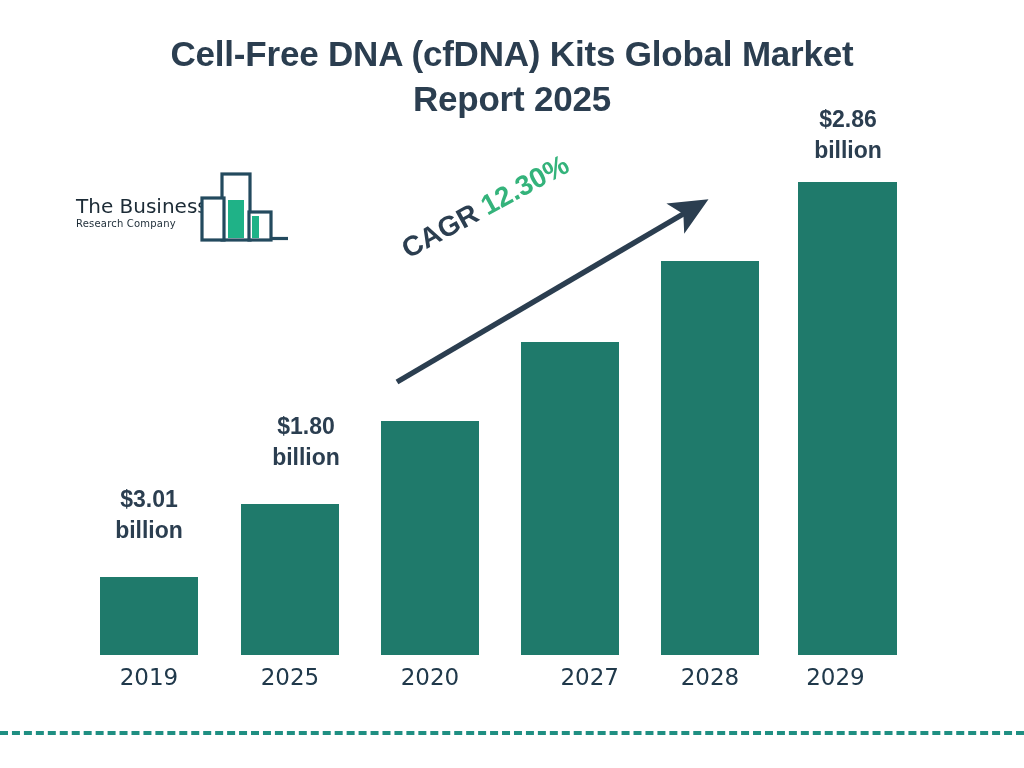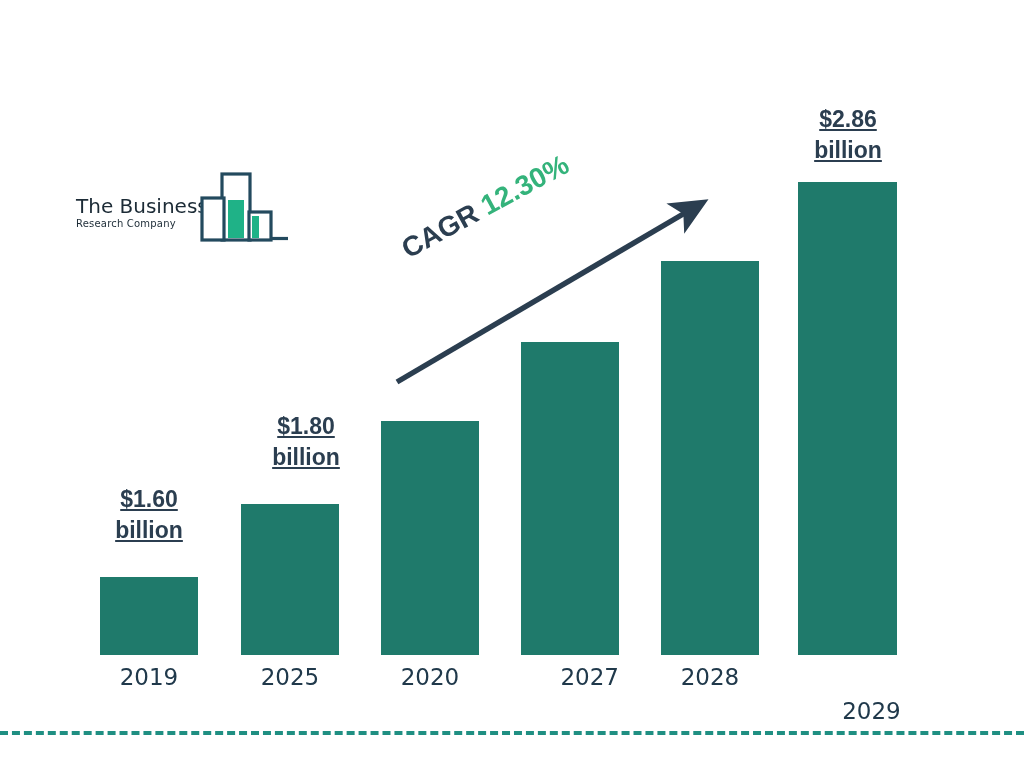--- a/index.html
+++ b/index.html
@@ -79,21 +79,20 @@
     position: absolute;
     background: #1f7a6b;
   }
   .bar-label {
     position: absolute;
     text-align: center;
     font-size: 23px;
     font-weight: bold;
     color: #2b3e50;
     line-height: 1.36;
-    text-decoration: underline;
   }
   .x-tick {
     position: absolute;
     text-align: center;
     font-size: 23px;
     color: #20394b;
     font-family: "DejaVu Sans", sans-serif;
   }
 
   
@@ -126,20 +125,21 @@
     width: 1024px;
     height: 0;
     border-top: 4px dashed #1f8f82;
   }
 </style>
 </head>
 <body>
 
 <div id="canvas">
 
+  <div id="chart-title">Cell-Free DNA (cfDNA) Kits Global Market Report 2025</div>
 
   <div id="logo">
     <div id="logo-text">
       <span id="logo-line1">The Business</span>
       <span id="logo-line2">Research Company</span>
     </div>
     <svg id="logo-mark" width="88" height="72" viewBox="0 0 88 72">
 
       <rect x="22" y="2" width="28" height="66" fill="#ffffff" stroke="#234a5e" stroke-width="3.2"></rect>
 
@@ -152,21 +152,21 @@
       <rect x="52" y="44" width="7" height="22" fill="#1fb287"></rect>
 
       <line x1="70" y1="66.5" x2="88" y2="66.5" stroke="#234a5e" stroke-width="3.2"></line>
     </svg>
   </div>
 
   <div id="plot">
 
     <div class="bar" style="left:100px; top:577px; width:98px; height:78px;"></div>
     <div class="bar-label" style="left:85px; top:484px; width:128px;">
-      <span>$1.60</span><br>
+      <span>$3.01</span><br>
       <span>billion</span>
     </div>
 
     <div class="bar" style="left:241px; top:504px; width:98px; height:151px;"></div>
     <div class="bar-label" style="left:242px; top:411px; width:128px;">
       <span>$1.80</span><br>
       <span>billion</span>
     </div>
 
     <div class="bar" style="left:381px; top:421px; width:98px; height:234px;"></div>
@@ -179,21 +179,21 @@
     <div class="bar-label" style="left:784px; top:104px; width:128px;">
       <span>$2.86</span><br>
       <span>billion</span>
     </div>
 
     <div class="x-tick" style="left:100px; top:664px; width:98px;">2019</div>
     <div class="x-tick" style="left:241px; top:664px; width:98px;">2025</div>
     <div class="x-tick" style="left:381px; top:664px; width:98px;">2020</div>
     <div class="x-tick" style="left:521px; top:664px; width:98px;text-align:right;">2027</div>
     <div class="x-tick" style="left:661px; top:664px; width:98px;">2028</div>
-    <div class="x-tick" style="left:822px; top:664px; width:99px;margin-top:34px;">2029</div>
+    <div class="x-tick" style="left:786px; top:664px; width:99px;">2029</div>
   </div>
 
   <svg id="cagr-arrow" viewBox="0 0 330 205">
     <defs>
       <marker id="ah" markerWidth="7" markerHeight="7" refX="3.1" refY="3.5" orient="auto" markerUnits="strokeWidth">
         <path d="M0,0.3 L7,3.5 L0,6.7 L1.7,3.5 z" fill="#2b3e50"></path>
       </marker>
     </defs>
     <line x1="17" y1="192" x2="310" y2="20" stroke="#2b3e50" stroke-width="5.5" marker-end="url(#ah)"></line>
   </svg>

